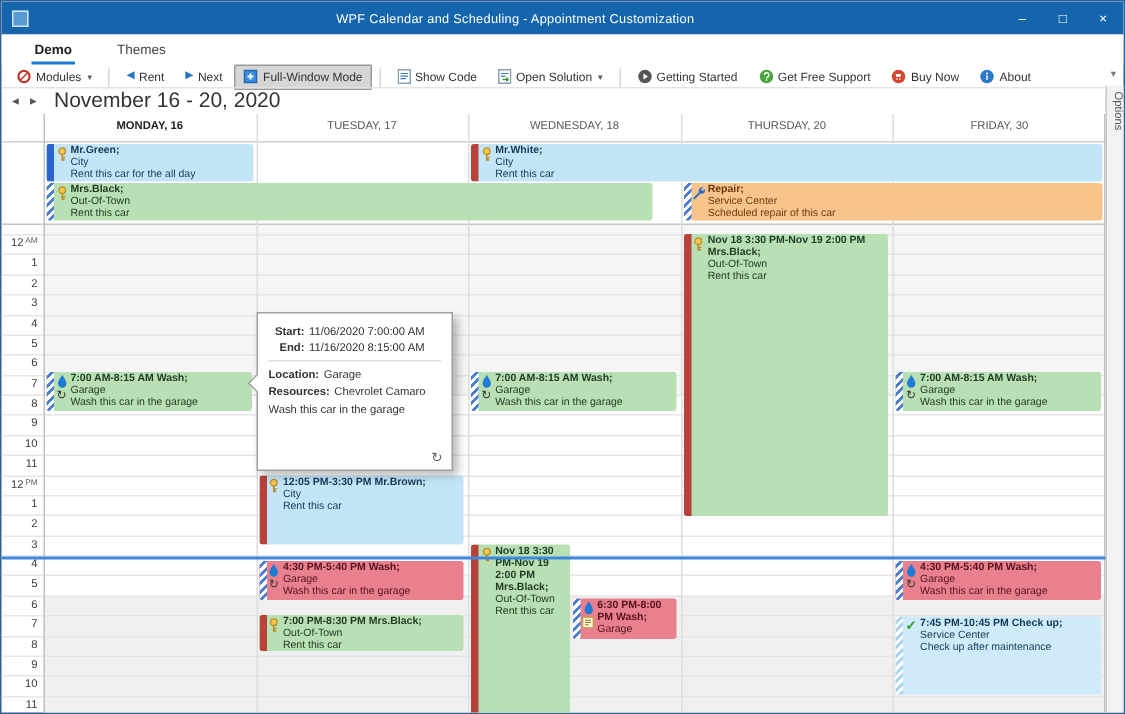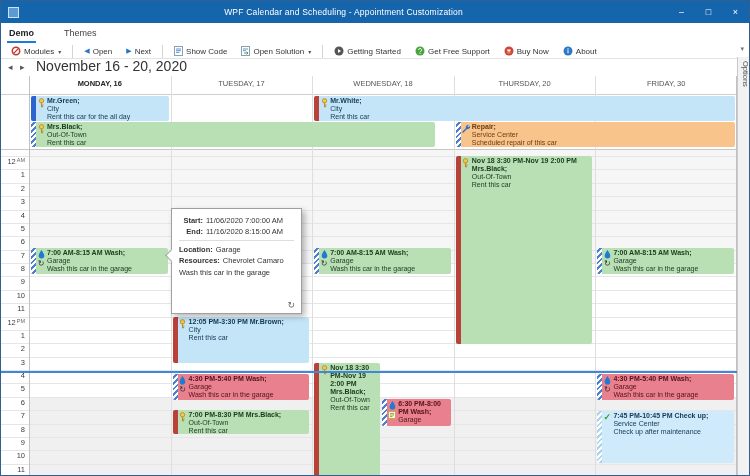--- a/index.html
+++ b/index.html
@@ -8,21 +8,21 @@
        font-family:"Liberation Sans",sans-serif;-webkit-font-smoothing:antialiased;}
   
   .titlebar{position:absolute;left:0;top:0;width:100%;height:22px;background:#1565ad;
             display:flex;align-items:center;}
   .appicon{width:9px;height:9px;margin-left:7px;border:1px solid #cfe3f5;background:#5b9bd5;flex:0 0 auto;}
   .wtitle{flex:1;text-align:center;color:#fff;font-size:8.5px;letter-spacing:.2px;}
   .wbtns{display:flex;align-items:center;height:100%;}
   .wbtn{width:27px;height:100%;display:flex;align-items:center;justify-content:center;
         color:#fff;font-size:9px;cursor:default;}
   
-  .tabs{position:absolute;left:0;top:22px;width:100%;height:20px;background:#fff;display:flex;align-items:center;padding-left:6px;box-sizing:border-box;gap:26px;}
+  .tabs{position:absolute;left:0;top:22px;width:100%;height:20px;background:#fff;display:flex;align-items:center;padding-left:20px;box-sizing:border-box;gap:26px;}
   .tab{font-size:9px;color:#444;position:relative;padding:3px 2px;}
   .tab.active{color:#222;font-weight:bold;}
   .tab.active:after{content:"";position:absolute;left:0;right:0;bottom:-2px;height:2px;background:#1b7cd9;}
   
   .toolbar{position:absolute;left:4px;top:42px;right:20px;height:16px;display:flex;align-items:center;gap:2px;font-size:8px;color:#333;}
   .tb-btn{display:flex;align-items:center;gap:3px;padding:1px 5px;height:13px;border:1px solid transparent;border-radius:1px;white-space:nowrap;}
   .tb-btn.active{background:#d6d6d6;border-color:#9a9a9a;}
   .tb-sep{width:1px;height:13px;background:#d5d5d5;margin:0 3px;}
   .tb-dd{font-size:6px;color:#555;margin-left:1px;}
   .tb-overflow{position:absolute;right:5px;top:44px;font-size:7px;color:#777;}
@@ -99,27 +99,36 @@
           </svg>
         </span>
         <span>Modules</span>
         <span class="tb-dd">▾</span>
       </span>
       <div class="tb-sep"></div>
       <span class="tb-btn">
         <span style="display: inline-flex;">
           <span class="g-tri">◀</span>
         </span>
-        <span>Open</span>
+        <span>Rent</span>
       </span>
       <span class="tb-btn">
         <span style="display: inline-flex;">
           <span class="g-tri">▶</span>
         </span>
         <span>Next</span>
+      </span>
+      <span class="tb-btn active">
+        <span style="display: inline-flex;">
+          <svg width="10" height="10" viewBox="0 0 10 10">
+            <rect x="1" y="1" width="8" height="8" fill="#3b8ede" stroke="#1f69b2"></rect>
+            <path d="M3 5h4M5 3v4" stroke="#fff" stroke-width="1.2"></path>
+          </svg>
+        </span>
+        <span>Full-Window Mode</span>
       </span>
       <div class="tb-sep"></div>
       <span class="tb-btn">
         <span style="display: inline-flex;">
           <svg width="9" height="10" viewBox="0 0 9 10">
             <rect x="0.5" y="0.5" width="8" height="9" fill="#fff" stroke="#8aa0b4"></rect>
             <path d="M2 3h5M2 4.7h5M2 6.4h3.5" stroke="#3b76c4" stroke-width="0.8"></path>
           </svg>
         </span>
         <span>Show Code</span>

